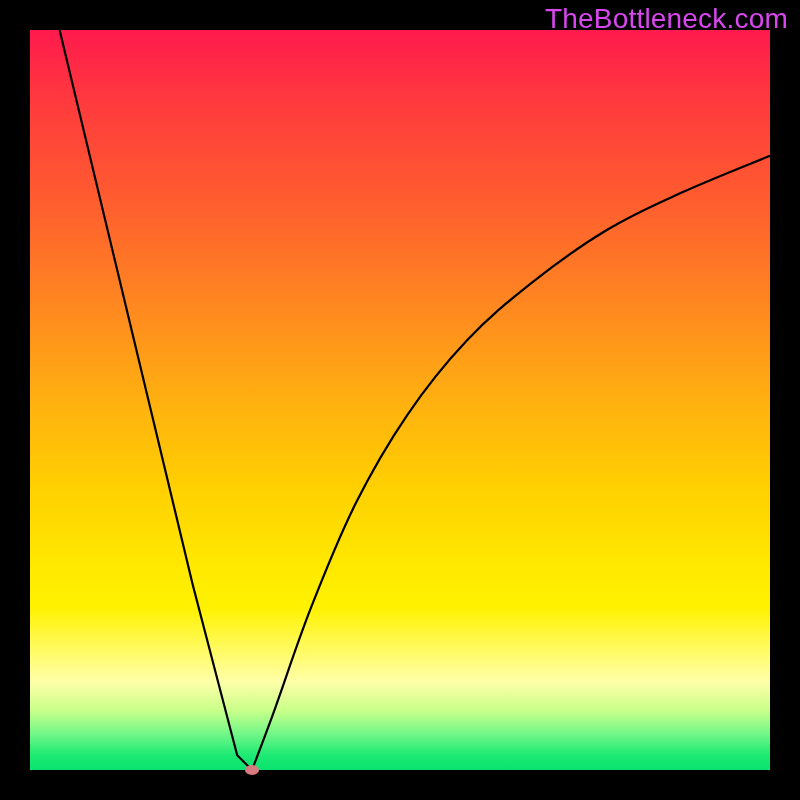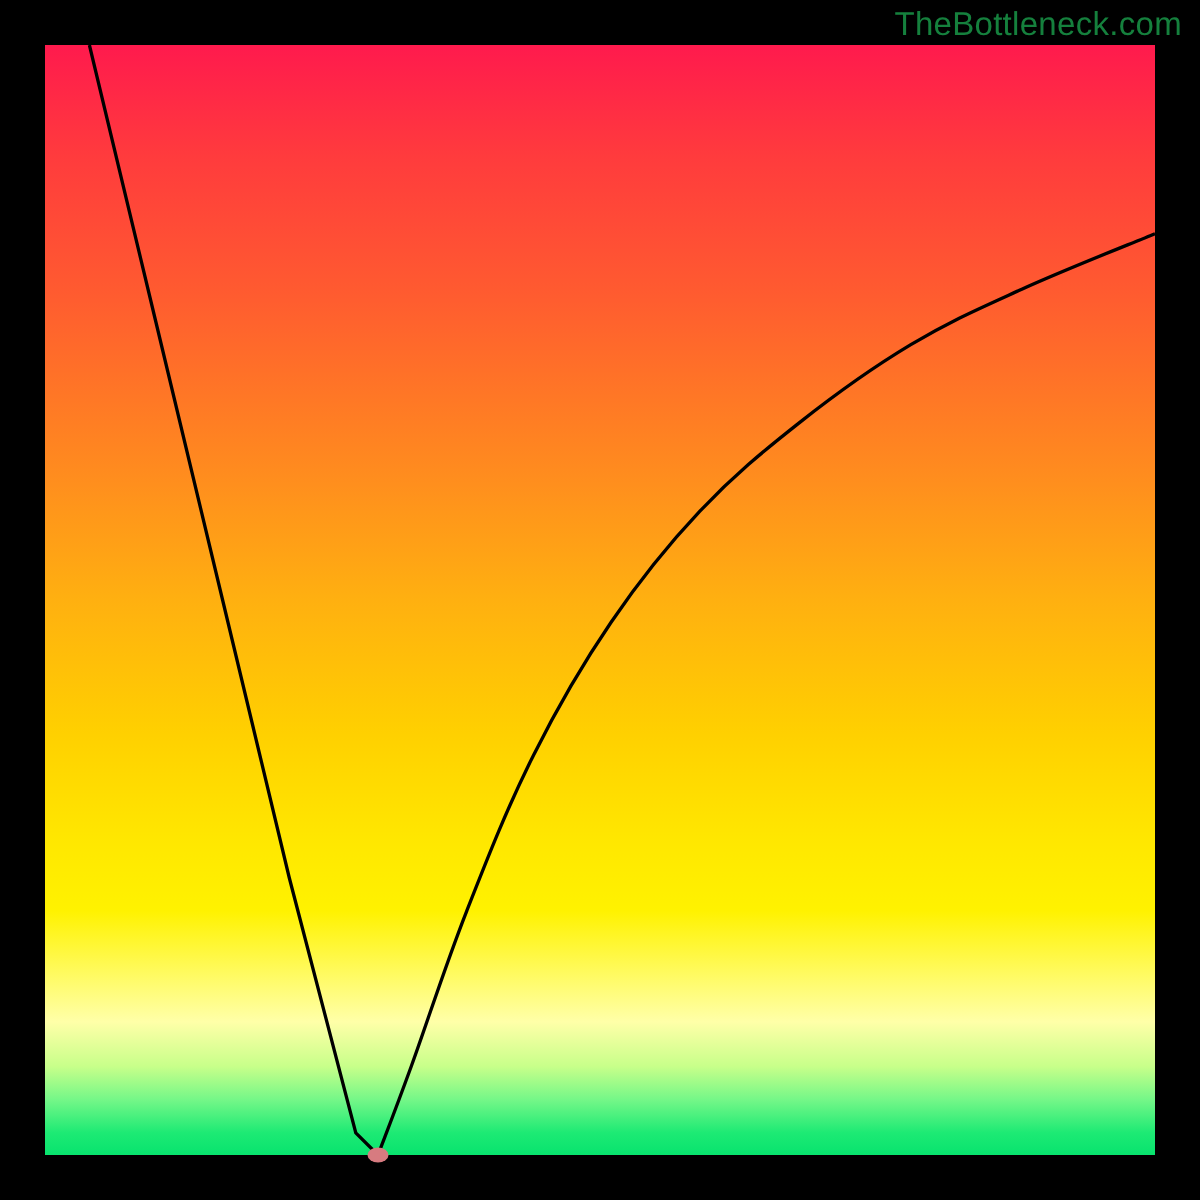--- a/index.html
+++ b/index.html
@@ -14,22 +14,22 @@
   .outer {
     position: relative;
     width: 800px;
     height: 800px;
     background: #000;
   }
   .watermark {
     position: absolute;
     top: 3px;
     right: 12px;
-    color: #15803d;
-    font-size: 22px;
+    color: #d946ef;
+    font-size: 28px;
     font-weight: 500;
     letter-spacing: 0.2px;
     z-index: 10;
     user-select: none;
   }
   .plot-area {
     position: absolute;
     left: 30px;
     top: 30px;
     width: 740px;

